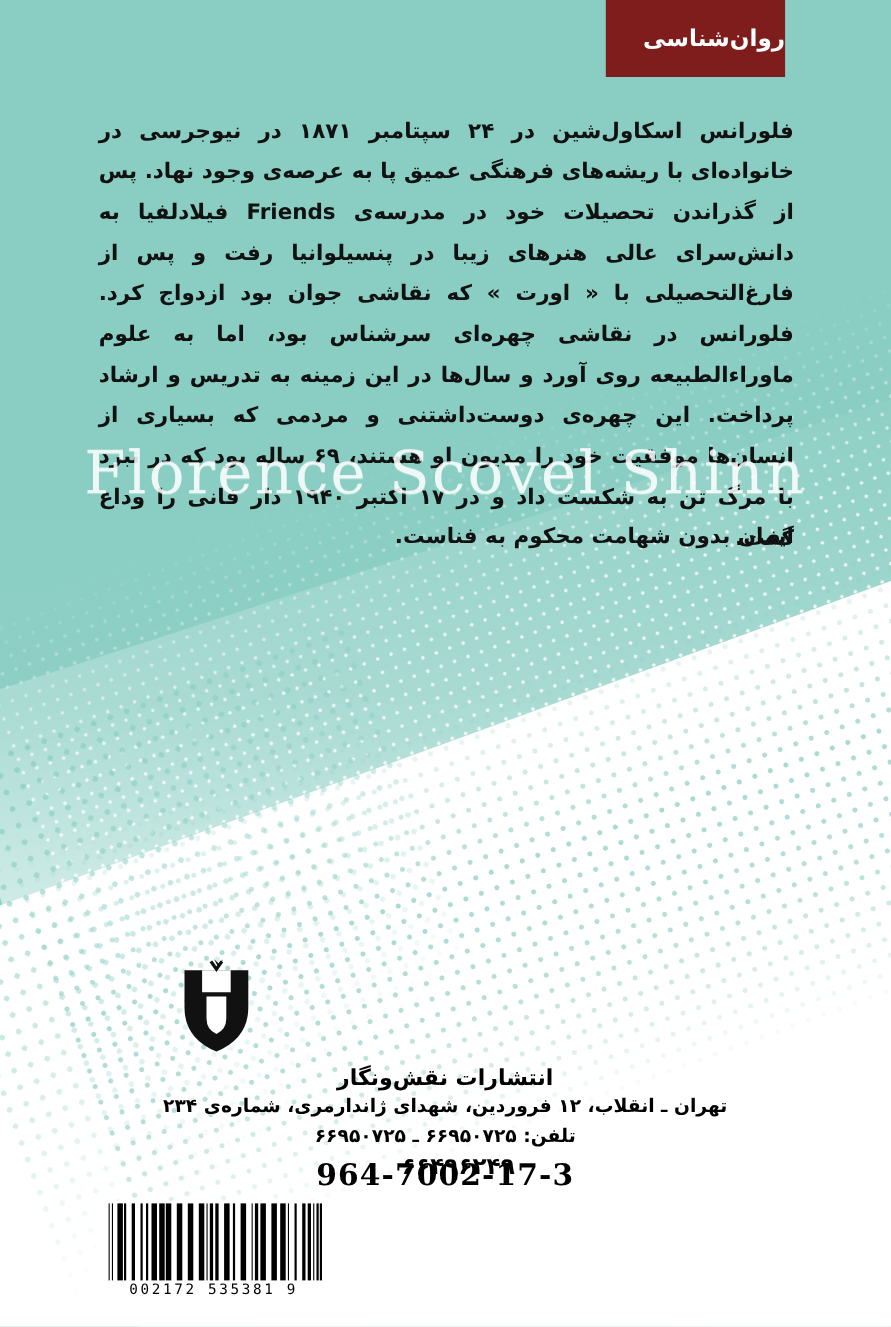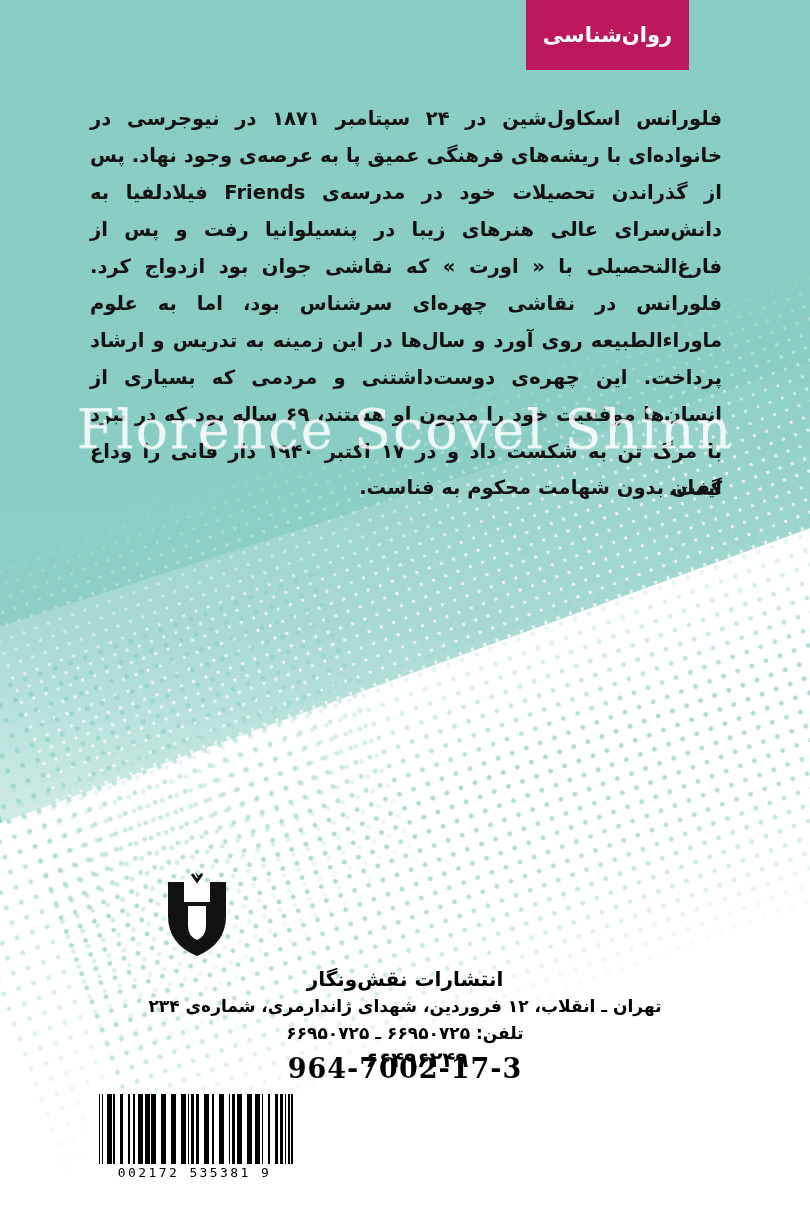--- a/index.html
+++ b/index.html
@@ -87,27 +87,27 @@
     background-image: radial-gradient(circle, #8ccfc5 2.3px, rgba(140,207,197,0) 2.7px);
     background-size: 16px 16px;
     -webkit-mask-image: linear-gradient(160deg, rgba(0,0,0,.9) 0%, rgba(0,0,0,.4) 45%, rgba(0,0,0,0) 75%);
             mask-image: linear-gradient(160deg, rgba(0,0,0,.9) 0%, rgba(0,0,0,.4) 45%, rgba(0,0,0,0) 75%);
   }
 
   
   .category-tab {
     position: absolute;
     top: 0;
-    left: 526px;
+    left: 551px;
     width: 163px;
     height: 70px;
-    background: #be185d;
+    background: #7f1d1d;
     display: flex;
     align-items: center;
-    justify-content: center;
+    justify-content: flex-start;
   }
   .category-tab span {
     color: #ffffff;
     font-size: 21px;
     font-weight: bold;
     letter-spacing: .5px;
   }
 
   
   .bio {

